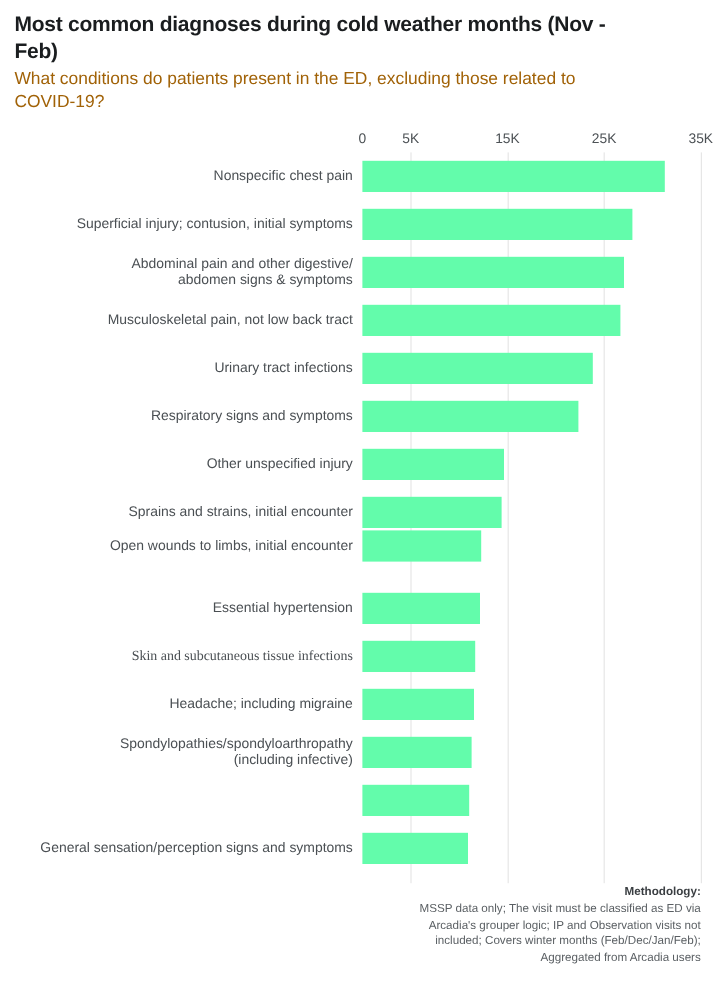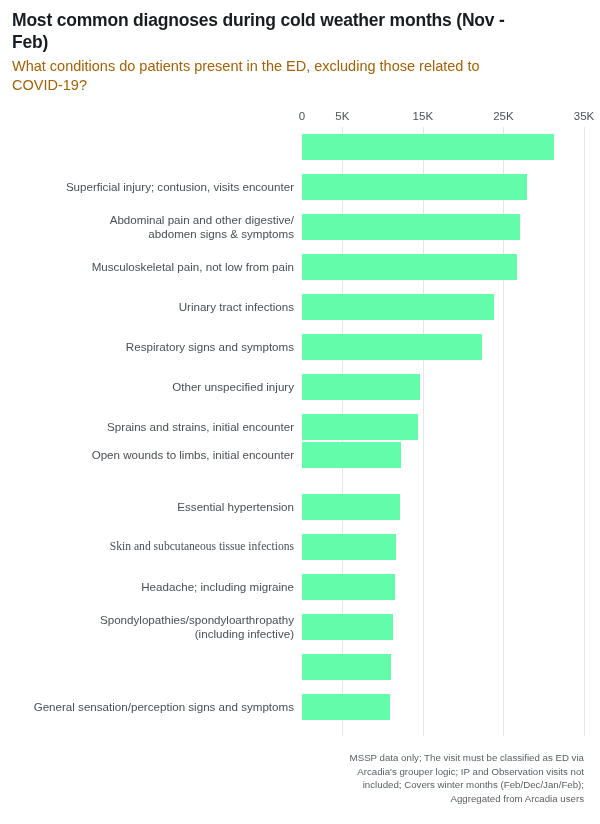--- a/index.html
+++ b/index.html
@@ -151,38 +151,39 @@
         <span class="tick-label" style="left: 572px;">35K</span>
       </div>
     <div class="grid-layer">
         <div class="gridline" style="left: 330.286px;"></div>
         <div class="gridline" style="left: 410.857px;"></div>
         <div class="gridline" style="left: 491.429px;"></div>
         <div class="gridline" style="left: 572px;"></div>
       </div>
     <div class="rows">
         <div class="row" style="top: 0px;">
+          <div class="cat-label" style="width: 290px;">Nonspecific chest pain</div>
           <div class="bar-track" style="left: 290px;">
             <div class="bar" style="width: 252.189px; background: rgb(99, 252, 171);"></div>
           </div>
         </div>
         <div class="row" style="top: 40px;">
-          <div class="cat-label" style="width: 290px;">Superficial injury; contusion, visits encounter</div>
+          <div class="cat-label" style="width: 290px;">Superficial injury; contusion, initial symptoms</div>
           <div class="bar-track" style="left: 290px;">
             <div class="bar" style="width: 224.794px; background: rgb(99, 252, 171);"></div>
           </div>
         </div>
         <div class="row" style="top: 80px;">
           <div class="cat-label" style="width: 290px;">Abdominal pain and other digestive/<br>abdomen signs &amp; symptoms</div>
           <div class="bar-track" style="left: 290px;">
             <div class="bar" style="width: 217.543px; background: rgb(99, 252, 171);"></div>
           </div>
         </div>
         <div class="row" style="top: 120px;">
-          <div class="cat-label" style="width: 290px;">Musculoskeletal pain, not low from pain</div>
+          <div class="cat-label" style="width: 290px;">Musculoskeletal pain, not low back tract</div>
           <div class="bar-track" style="left: 290px;">
             <div class="bar" style="width: 215.126px; background: rgb(99, 252, 171);"></div>
           </div>
         </div>
         <div class="row" style="top: 160px;">
           <div class="cat-label" style="width: 290px;">Urinary tract infections</div>
           <div class="bar-track" style="left: 290px;">
             <div class="bar" style="width: 191.76px; background: rgb(99, 252, 171);"></div>
           </div>
         </div>
@@ -242,16 +243,17 @@
         <div class="row" style="top: 560px;">
           <div class="cat-label" style="width: 290px;">General sensation/perception signs and symptoms</div>
           <div class="bar-track" style="left: 290px;">
             <div class="bar" style="width: 87.8229px; background: rgb(99, 252, 171);"></div>
           </div>
         </div>
       </div>
   </div>
 
   <div class="footnote">
+    <span class="footnote-title">Methodology:</span>
     <span class="footnote-body">MSSP data only; The visit must be classified as ED via Arcadia's grouper logic; IP and Observation visits not included; Covers winter months (Feb/Dec/Jan/Feb); Aggregated from Arcadia users</span>
   </div>
 
 </div>
 
 </body></html>

